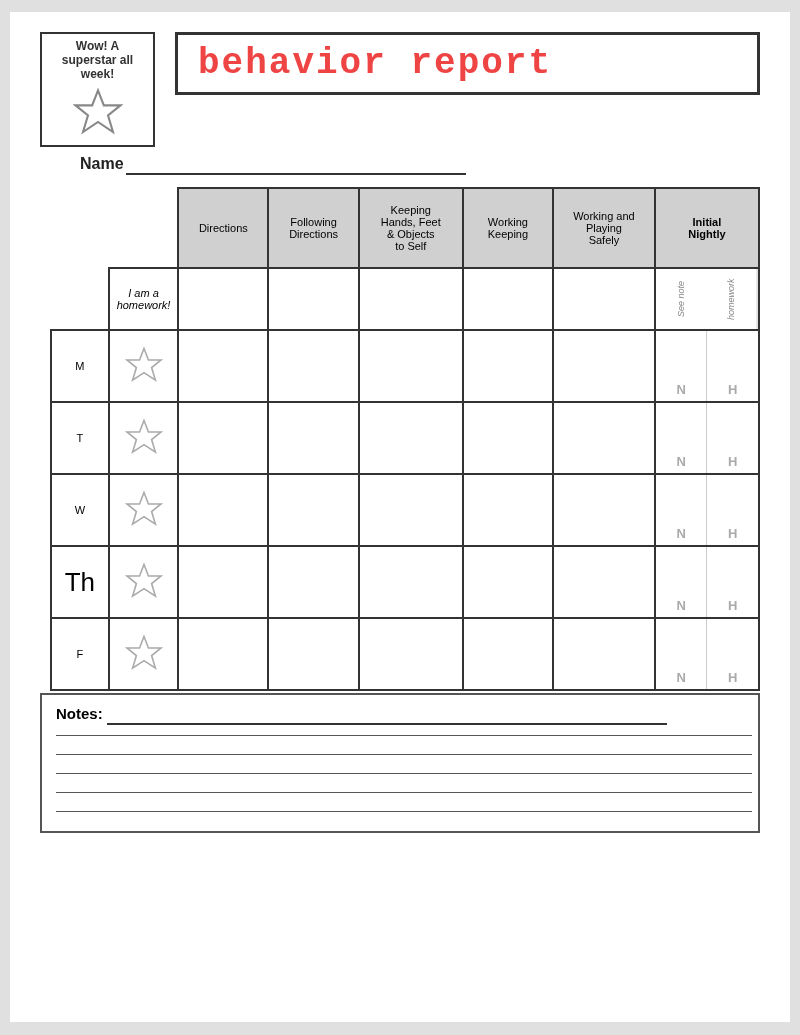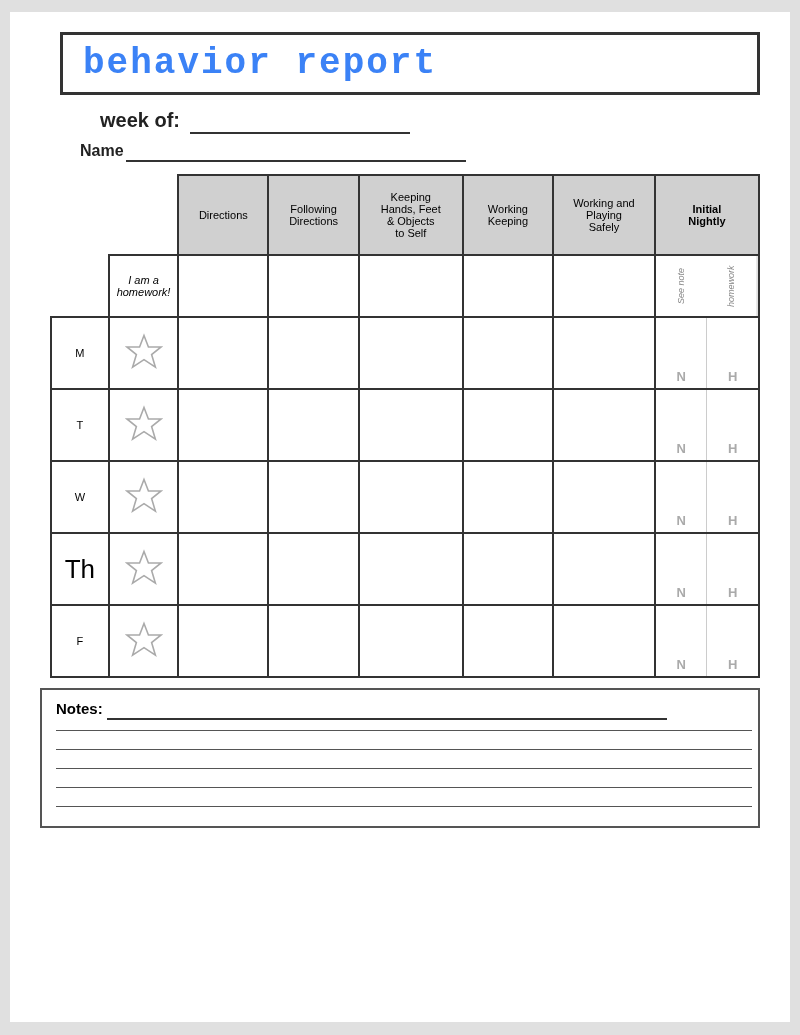--- a/index.html
+++ b/index.html
@@ -56,21 +56,21 @@
     .title-box {
       border: 3px solid #333;
       padding: 8px 20px;
       margin-bottom: 14px;
       width: 100%;
     }
     .title-text {
       font-size: 36px;
       font-family: 'Courier New', monospace;
       font-weight: bold;
-      color: #3b82f6;
+      color: #ef4444;
       letter-spacing: 2px;
     }
     .week-of-line {
       font-size: 20px;
       font-weight: bold;
       font-family: Arial, sans-serif;
       color: #222;
       padding-left: 40px;
     }
     .name-line {
@@ -193,21 +193,21 @@
       justify-content: center;
       padding-bottom: 4px;
       font-size: 13px;
       font-weight: bold;
       color: #aaa;
       border-left: 1px solid #ccc;
     }
     .nh-sub:first-child { border-left: none; }
 
     .notes-section {
-      margin-top: 10px;
+      margin-top: 2px;
       border: 2px solid #555;
       padding: 10px 6px 10px 14px;
       min-height: 140px;
     }
     .notes-label {
       font-size: 15px;
       font-weight: bold;
       font-family: Arial, sans-serif;
       margin-bottom: 4px;
     }
@@ -222,27 +222,31 @@
       width: 100%;
       height: 1px;
     }
   </style>
 </head>
 <body>
 
 <div class="page">
 
   <div class="header-area">
+    <div class="superstar-box">
+      <span>Wow! A superstar all week!</span>
+      <div class="star-icon">
+        <svg class="star-svg" viewBox="0 0 60 60" fill="none" xmlns="http://www.w3.org/2000/svg">
+          <polygon points="30,4 37,22 57,22 42,34 48,54 30,42 12,54 18,34 3,22 23,22" stroke="#888" stroke-width="2.5" fill="white"></polygon>
+        </svg>
+      </div>
+    </div>
     <div class="title-block">
       <div class="title-box">
         <span class="title-text">behavior  report</span>
-      </div>
-      <div class="week-of-line">
-        <span>week of:</span>
-        <span class="underline">&nbsp;</span>
       </div>
     </div>
   </div>
 
   <div class="name-line">
     <span>Name</span><span class="name-underline">&nbsp;</span>
   </div>
 
   <div class="table-wrapper">
     <table class="behavior-table">

